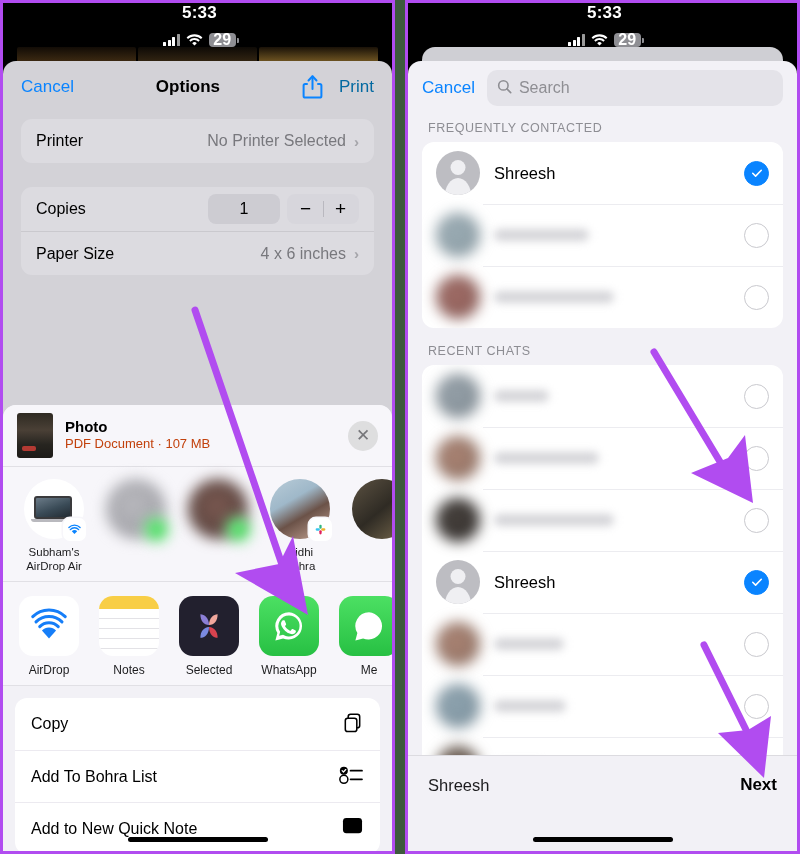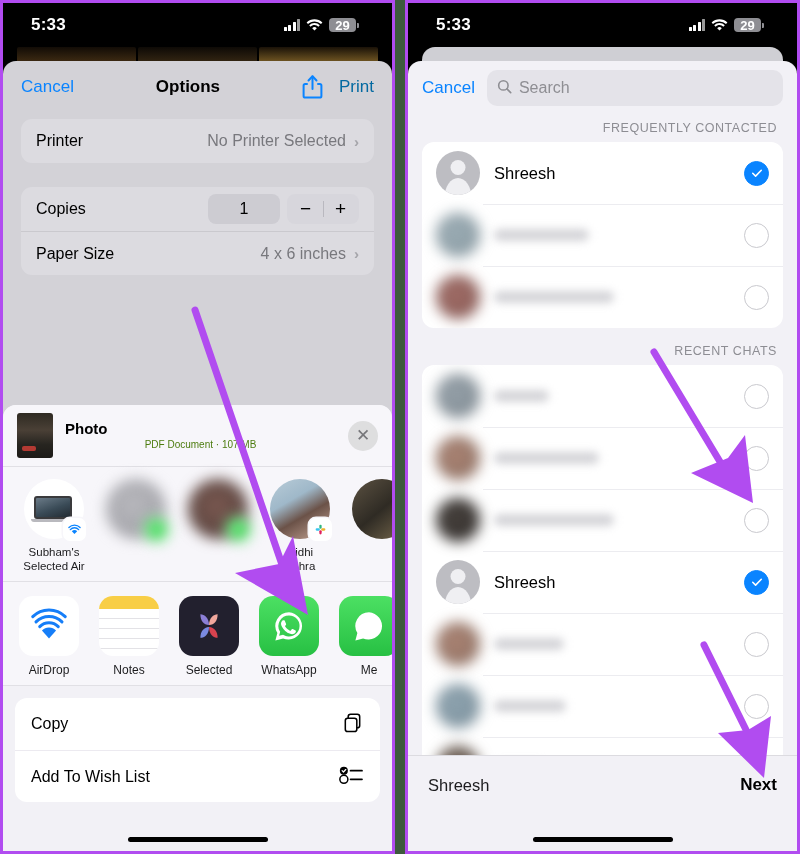--- a/index.html
+++ b/index.html
@@ -26,44 +26,45 @@
 
   .screen { position:absolute; inset:0; background:#000; overflow:hidden; }
 
   
   .statusbar {
     position:relative;
     height:44px;
     display:flex;
     align-items:center;
     justify-content:space-between;
-    padding:0 36px 0 28px;
+    padding:0 24px 0 28px;
     color:#fff;
     z-index:30;
+    flex-direction:column;
   }
   .status-time { font-size:17px; font-weight:bold; letter-spacing:.2px; }
   .status-right { display:flex; align-items:center; gap:6px; }
   .sig { display:flex; align-items:flex-end; gap:1.5px; height:12px; }
   .sig i { display:block; width:3px; background:#fff; border-radius:.5px; }
   .sig i:nth-child(1){height:4px;}
   .sig i:nth-child(2){height:6px;}
   .sig i:nth-child(3){height:9px;}
   .sig i:nth-child(4){height:12px; background:#9a9a9a;}
   .wifi { width:17px; height:13px; position:relative; }
   .wifi svg { display:block; }
   .batt {
     position:relative; width:27px; height:14px;
     border-radius:4px; background:#8e8e93;
     display:flex; align-items:center; justify-content:center;
   }
   .batt::after{
     content:""; position:absolute; right:-3px; top:4.5px;
     width:2px; height:5px; border-radius:0 1px 1px 0; background:#8e8e93;
   }
-  .batt span { font-size:13px; font-weight:bold; color:#fff; line-height:1; }
+  .batt span { font-size:16px; font-weight:bold; color:#fff; line-height:1; }
 
   
   .photo-strip {
     position:absolute; top:44px; left:0; right:0; height:32px;
     display:flex; gap:2px; padding:0 14px;
   }
   .photo-strip div { flex:1; border-radius:2px; }
   .ps1 { background:linear-gradient(180deg,#120c06,#4a3316 60%,#2a1c0c); }
   .ps2 { background:linear-gradient(180deg,#0e0a06,#3a2a14 55%,#231708); }
   .ps3 { background:linear-gradient(180deg,#1a1208,#8a6a2a 60%,#3a2a12); }
@@ -132,21 +133,21 @@
     background:
       linear-gradient(180deg,#2e2a22 0%,#4a4036 38%,#272520 70%,#1d1b18 100%);
     position:relative; overflow:hidden;
   }
   .sh-thumb::after{
     content:""; position:absolute; left:5px; bottom:7px;
     width:14px; height:5px; background:#b33a33; border-radius:2px;
   }
   .sh-meta { flex:1; }
   .sh-title { font-size:15px; font-weight:bold; color:#000; line-height:1.25; }
-  .sh-sub { font-size:10px; color:#4d7c0f; line-height:1.3;text-align:center; }
+  .sh-sub { font-size:13px; color:#c2410c; line-height:1.3; }
   .sh-close {
     width:30px; height:30px; border-radius:50%;
     background:#dededf; color:#76767a;
     display:flex; align-items:center; justify-content:center;
     font-size:17px; flex:0 0 auto;
   }
 
   
   .contacts-row {
     display:flex; gap:4px; padding:12px 12px 8px;
@@ -228,21 +229,20 @@
   }
   .wa-cancel { color:#0a84ff; font-size:17px; flex:0 0 auto; }
   .wa-search {
     flex:1; height:36px; border-radius:10px; background:#e4e3e9;
     display:flex; align-items:center; gap:7px; padding:0 10px;
     color:#8e8e93; font-size:16px;
   }
   .sec-hdr {
     font-size:12.5px; color:#8d8d93; letter-spacing:.55px;
     padding:6px 20px 7px;
-    text-align:right;
   }
   .wa-group { margin:0 14px; background:#fff; border-radius:12px; overflow:hidden; }
   .wa-row {
     height:62px; display:flex; align-items:center; gap:14px; padding:0 14px;
     position:relative;
   }
   .wa-row + .wa-row::before {
     content:""; position:absolute; top:0; left:61px; right:0; height:1px; background:#ececf0;
   }
   .wa-row.full + .wa-row::before,
@@ -391,21 +391,21 @@
           </div>
           <div class="badge">
             <svg viewBox="0 0 18 18" width="15" height="15">
               <path d="M9 14.5 5.8 11a4.3 4.3 0 0 1 6.4 0z" fill="#0a84ff"></path>
               <path d="M4 9.2a6.6 6.6 0 0 1 10 0" stroke="#0a84ff" stroke-width="1.6" fill="none" stroke-linecap="round"></path>
               <path d="M2.3 6.6a9.3 9.3 0 0 1 13.4 0" stroke="#0a84ff" stroke-width="1.6" fill="none" stroke-linecap="round"></path>
             </svg>
           </div>
         </div>
         <div class="nm">Subham's</div>
-        <div class="nm">Selected Air</div>
+        <div class="nm">AirDrop Air</div>
       </div>
 
       <div class="contact">
         <div class="av-wrap">
           <div class="av blur" style="background:radial-gradient(circle at 45% 42%,#b9b9be,#9a9aa0);"></div>
           <div class="badge blur" style="background:#4ce063;border-radius:50%;"></div>
         </div>
         <div class="nm">&nbsp;</div>
       </div>
 
@@ -501,28 +501,36 @@
       <div class="act-row">
         <span>Copy</span>
         <span>
           <svg viewBox="0 0 24 24" width="23" height="23">
             <rect x="7.5" y="3.5" width="12" height="14" rx="2.5" stroke="#000" stroke-width="1.6" fill="none"></rect>
             <rect x="4.5" y="7.5" width="12" height="14" rx="2.5" stroke="#000" stroke-width="1.6" fill="#fff"></rect>
           </svg>
         </span>
       </div>
       <div class="act-row">
-        <span>Add To Wish List</span>
+        <span>Add To Bohra List</span>
         <span>
           <svg viewBox="0 0 26 22" width="25" height="21">
             <circle cx="5" cy="7" r="4.2" fill="#000"></circle>
             <path d="M3.2 7 4.6 8.4 7 5.8" stroke="#fff" stroke-width="1.3" fill="none" stroke-linecap="round" stroke-linejoin="round"></path>
             <circle cx="5" cy="16" r="4.2" stroke="#000" stroke-width="1.6" fill="none"></circle>
             <path d="M12 7 H24" stroke="#000" stroke-width="1.8" stroke-linecap="round"></path>
             <path d="M12 16 H24" stroke="#000" stroke-width="1.8" stroke-linecap="round"></path>
+          </svg>
+        </span>
+      </div>
+      <div class="act-row">
+        <span>Add to New Quick Note</span>
+        <span>
+          <svg viewBox="0 0 24 22" width="23" height="21">
+            <rect x="2" y="2" width="20" height="16" rx="3.5" fill="#000"></rect>
           </svg>
         </span>
       </div>
     </div>
 
     <div class="home-bar"></div>
   </div>
 
   <svg class="arrows" viewBox="0 0 389 848" preserveAspectRatio="none">
     <g>

